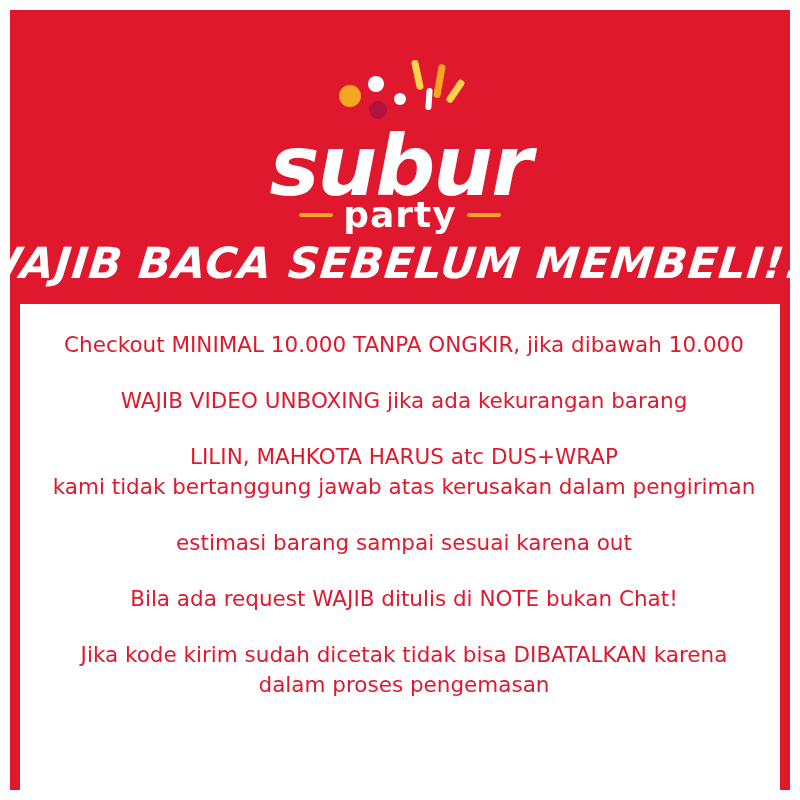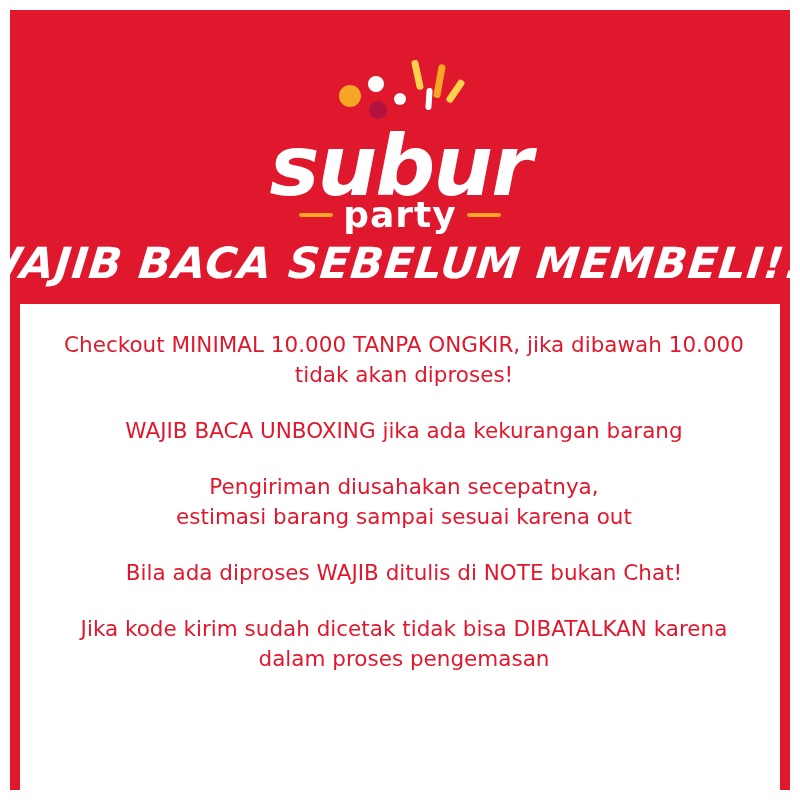--- a/index.html
+++ b/index.html
@@ -143,31 +143,33 @@
         <span class="party-word">party</span>
         <span class="dash"></span>
       </div>
     </div>
 
     <div class="headline">WAJIB BACA SEBELUM MEMBELI!!!</div>
 
     <div class="card">
       <p class="para">
         <span class="line">Checkout MINIMAL 10.000 TANPA ONGKIR, jika dibawah 10.000</span>
-        <span class="line">tidak akan diproses!</span>
       </p>
       <p class="para">
-        <span class="line">WAJIB BACA UNBOXING jika ada kekurangan barang</span>
+        <span class="line">WAJIB VIDEO UNBOXING jika ada kekurangan barang</span>
       </p>
       <p class="para">
-        <span class="line">Pengiriman diusahakan secepatnya,</span>
+        <span class="line">LILIN, MAHKOTA HARUS atc DUS+WRAP</span>
+        <span class="line">kami tidak bertanggung jawab atas kerusakan dalam pengiriman</span>
+      </p>
+      <p class="para">
         <span class="line">estimasi barang sampai sesuai karena out</span>
       </p>
       <p class="para">
-        <span class="line">Bila ada diproses WAJIB ditulis di NOTE bukan Chat!</span>
+        <span class="line">Bila ada request WAJIB ditulis di NOTE bukan Chat!</span>
       </p>
       <p class="para">
         <span class="line">Jika kode kirim sudah dicetak tidak bisa DIBATALKAN karena</span>
         <span class="line">dalam proses pengemasan</span>
       </p>
     </div>
 
   </div>
 </div>
 

